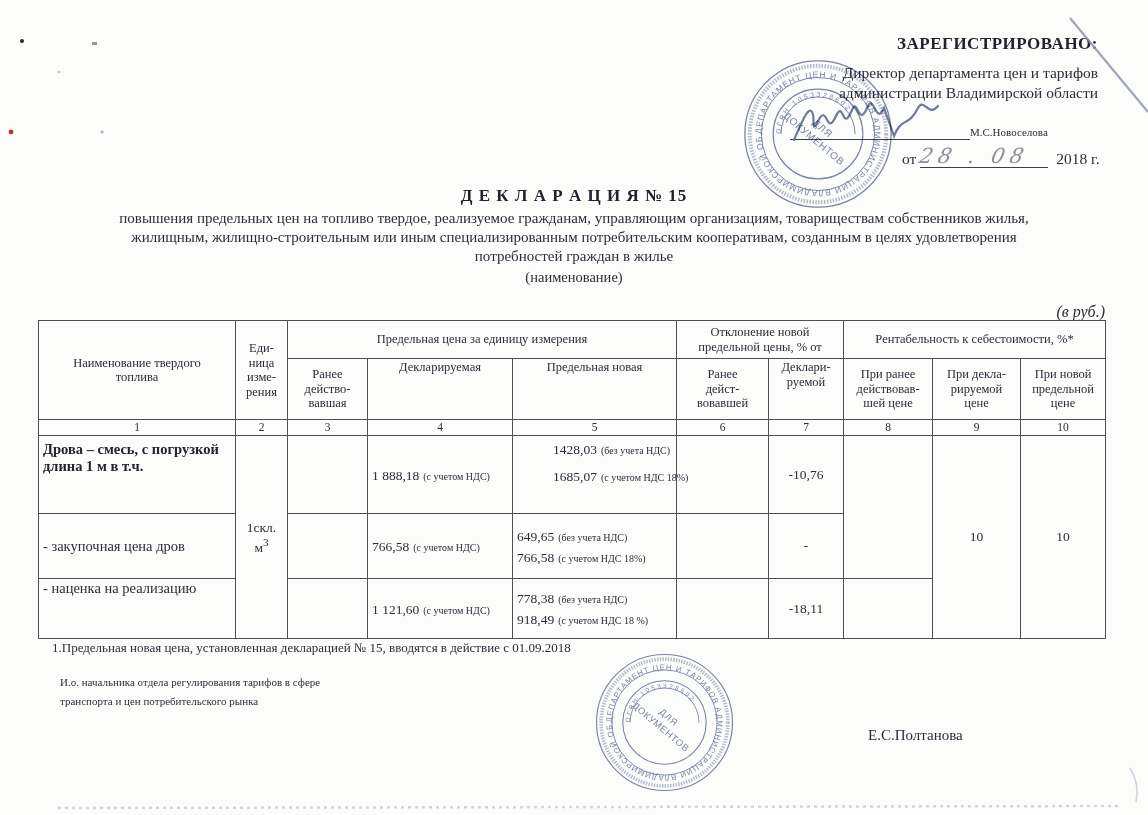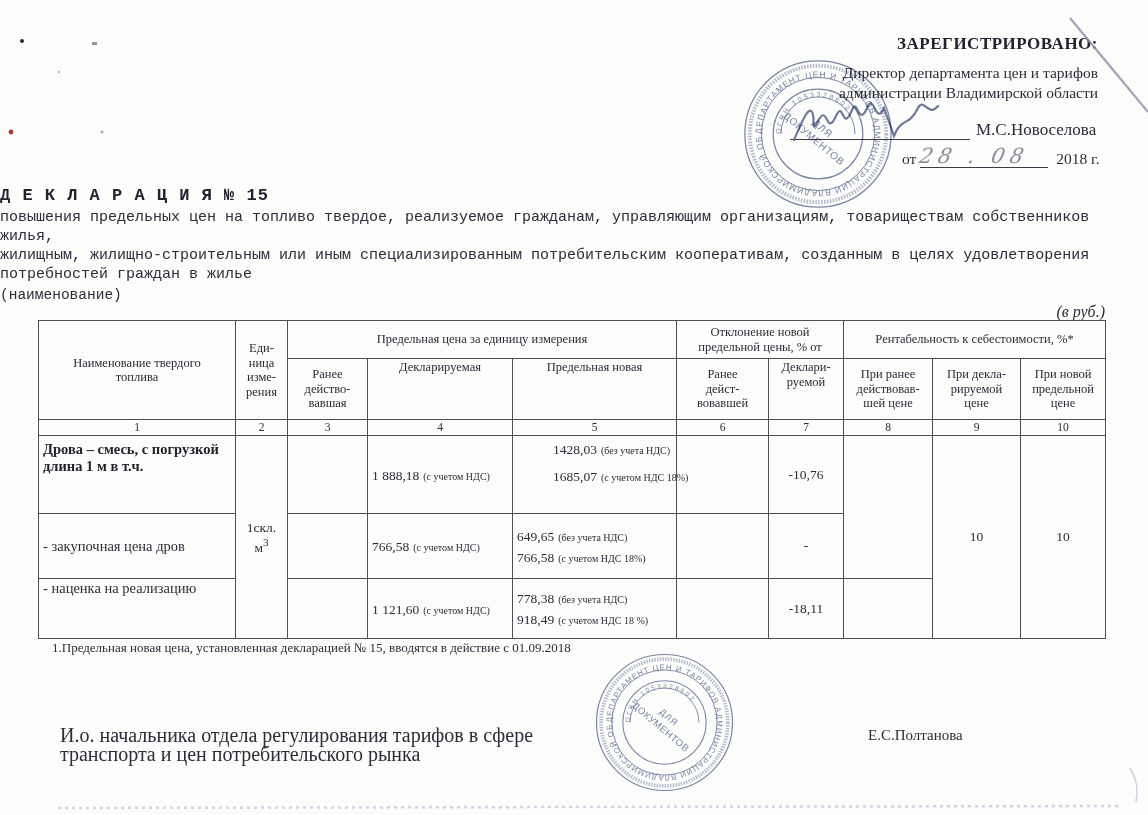--- a/index.html
+++ b/index.html
@@ -12,37 +12,37 @@
 
   
   .artifacts{position:absolute;inset:0;pointer-events:none;z-index:6;}
 
   
   .reg{position:absolute;top:34px;right:50px;width:420px;text-align:right;z-index:2;}
   .reg-title{font-size:17px;font-weight:bold;letter-spacing:.5px;color:#23232f;}
   .reg-line{font-size:15.5px;margin-top:2px;color:#2c2c3a;line-height:18px;}
   .sig-row{position:absolute;left:790px;top:120px;width:320px;white-space:nowrap;z-index:2;}
   .sig-line{display:inline-block;width:180px;height:20px;border-bottom:1.6px solid #3c3c4a;vertical-align:bottom;}
-  .sig-name{font-size:17px;margin-left:6px;color:#2c2c3a;}
+  .sig-name{font-size:11px;color:#2c2c3a;}
   .date-row{position:absolute;left:902px;top:143px;white-space:nowrap;font-size:15.5px;z-index:2;}
   .date-line{display:inline-block;width:128px;border-bottom:1.6px solid #3c3c4a;text-align:left;vertical-align:bottom;}
   .hand{display:inline-block;font-style:italic;font-size:21px;letter-spacing:5px;color:#8f8c9c;
         transform:skewX(-12deg) translateY(1px);font-family:"DejaVu Serif",serif;}
   .date-year{margin-left:8px;}
   .sig-svg{position:absolute;left:788px;top:94px;z-index:3;}
 
   
   .stamp{position:absolute;mix-blend-mode:multiply;opacity:.82;z-index:4;}
   .stamp-top{left:740px;top:56px;}
   .stamp-bottom{left:592px;top:650px;}
   .stamp text{fill:#5d6b94;font-family:"Liberation Sans","DejaVu Sans",sans-serif;}
   .stamp circle,.stamp path.ringpath{stroke:#5d6b94;fill:none;}
 
   
-  .title-block{position:absolute;left:0;top:186px;width:100%;text-align:left;z-index:2;font-family:Liberation Mono, monospace;}
+  .title-block{position:absolute;left:0;top:186px;width:100%;text-align:center;z-index:2;}
   .heading{font-size:17px;font-weight:bold;color:#23232f;letter-spacing:1px;}
   .para{font-size:15px;line-height:19px;margin-top:3px;color:#2c2c3a;}
   .entity-row{margin-top:6px;font-size:15.5px;}
   .entity-name{font-weight:bold;font-size:17.5px;letter-spacing:.4px;color:#1f1f2b;
                border-bottom:2px solid #2a2a36;padding:0 4px 1px 6px;margin-left:4px;}
   .entity-caption{font-size:14.5px;margin-top:3px;}
 
   
   .rub-note{position:absolute;left:38px;top:303px;width:1067px;text-align:right;
             font-size:16px;font-style:italic;z-index:2;}
@@ -59,21 +59,21 @@
   .num{font-size:13.5px;}
   .note{font-size:10px;}
   td.val{text-align:left;padding-left:8px;white-space:nowrap;}
   .vline{margin:3px 0;}
   td.newcol{padding-left:10px;}
   td.profit{vertical-align:bottom;text-align:center;font-size:13.5px;padding-bottom:8px;}
   td.devcell{text-align:center;font-size:13.5px;}
 
   
   .footnote{position:absolute;left:52px;top:640px;font-size:13px;z-index:2;}
-  .official{position:absolute;left:60px;top:726px;font-size:20px;line-height:19px;z-index:2;}
+  .official{position:absolute;left:60px;top:673px;font-size:11px;line-height:19px;z-index:2;}
   .official-name{position:absolute;left:868px;top:727px;font-size:15px;z-index:2;}
 </style>
 </head>
 <body>
 
 <div class="page" data-name="scanned-declaration-page">
 
   <svg class="artifacts" data-name="scan-artifacts-layer" width="1148" height="815" viewBox="0 0 1148 815">
     <line data-name="scan-fold-line" x1="1070" y1="18" x2="1148" y2="112" stroke="#8f97ab" stroke-width="2.2" opacity="0.85"></line>
     <path data-name="scan-corner-mark" d="M1130,768 q10,16 6,34" stroke="#b7c0d4" stroke-width="1.5" fill="none" opacity="0.7"></path>

